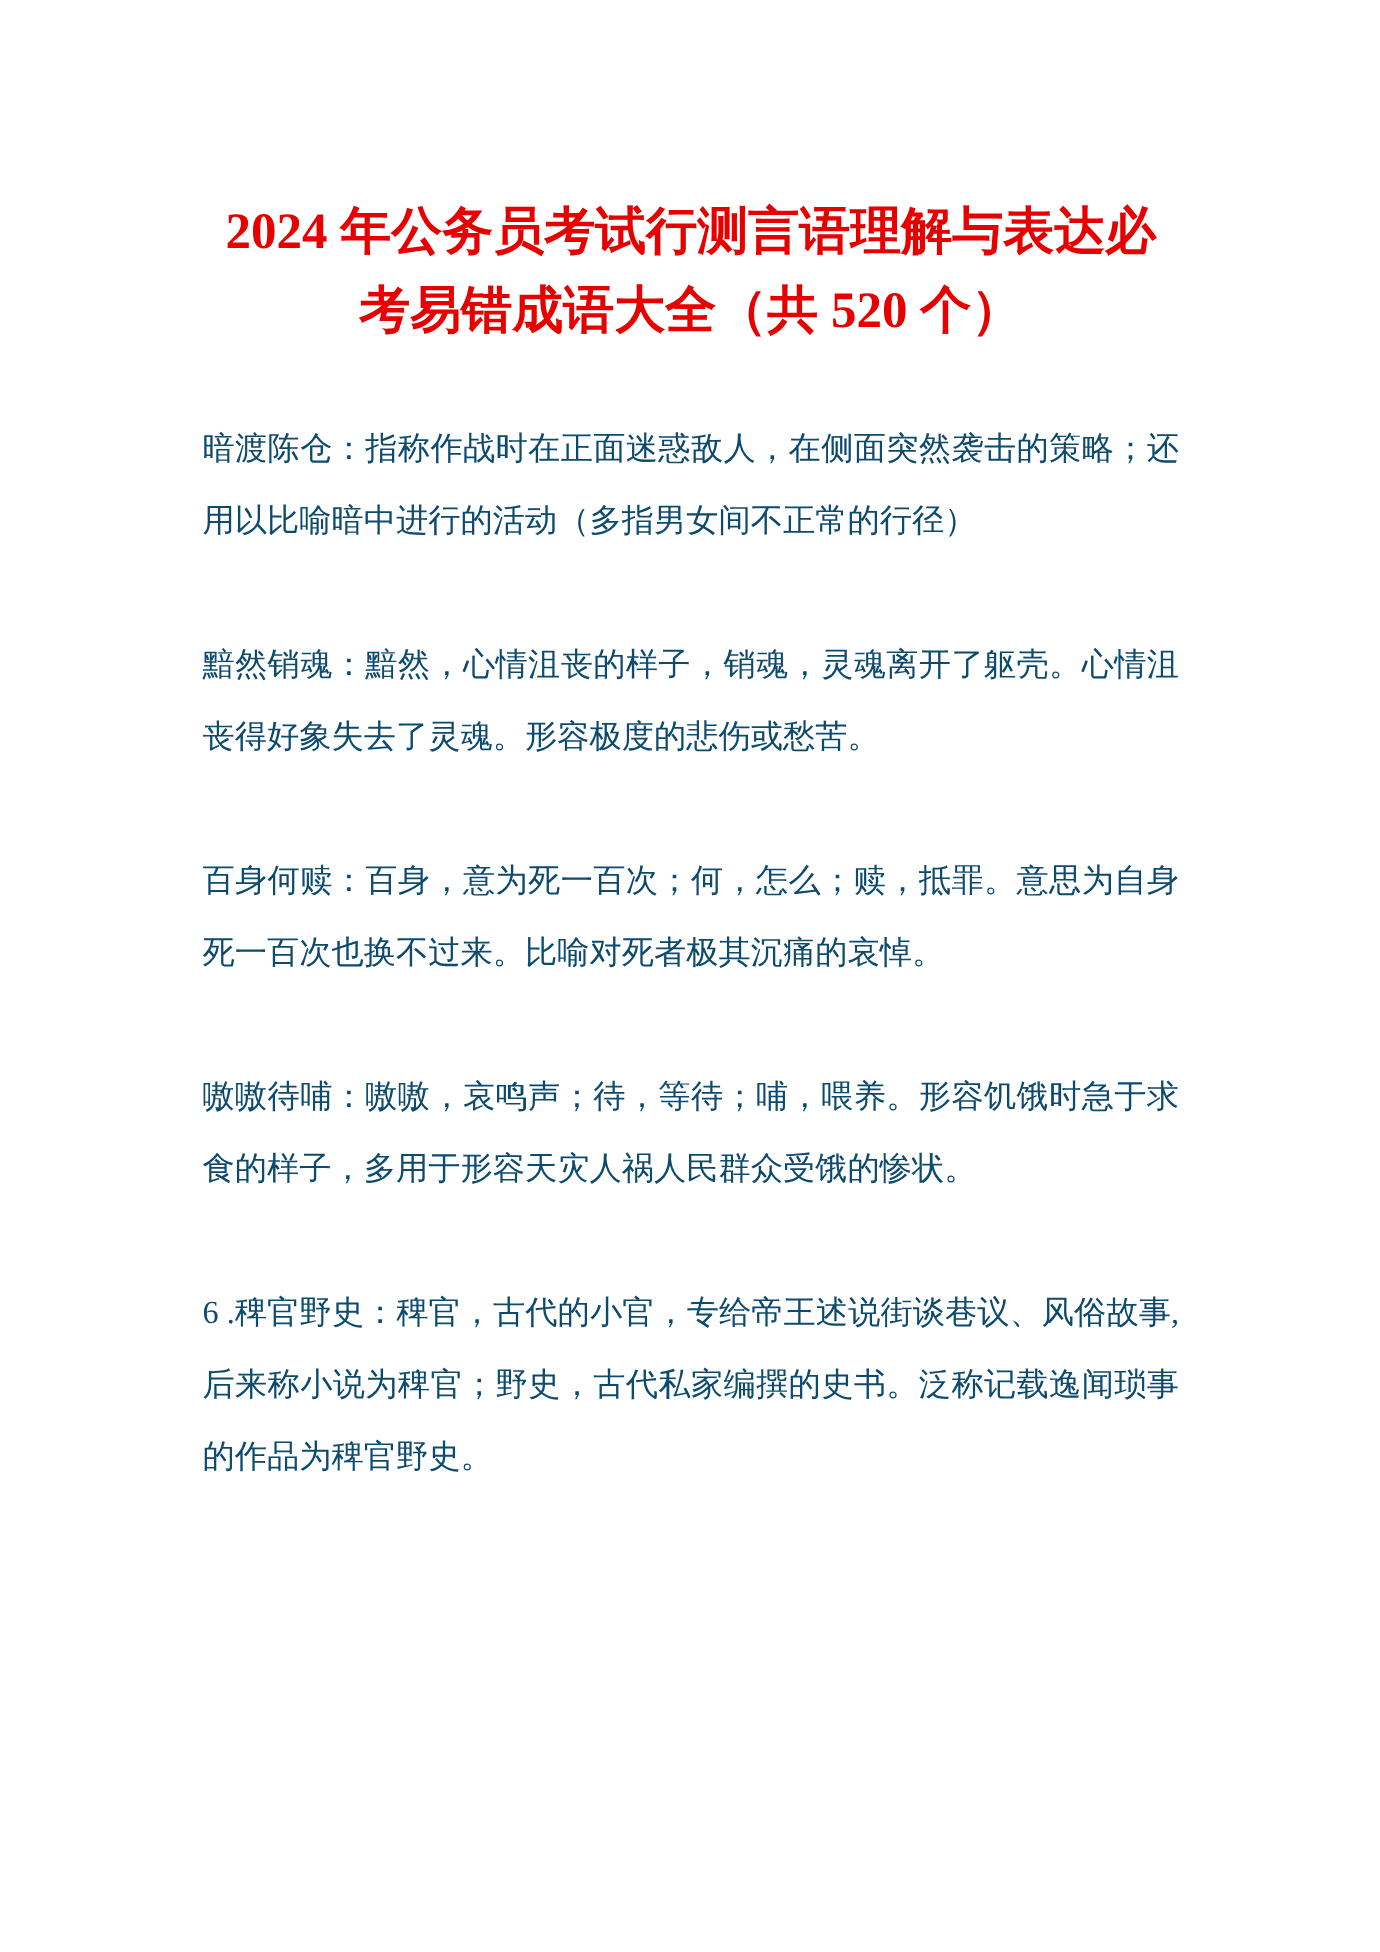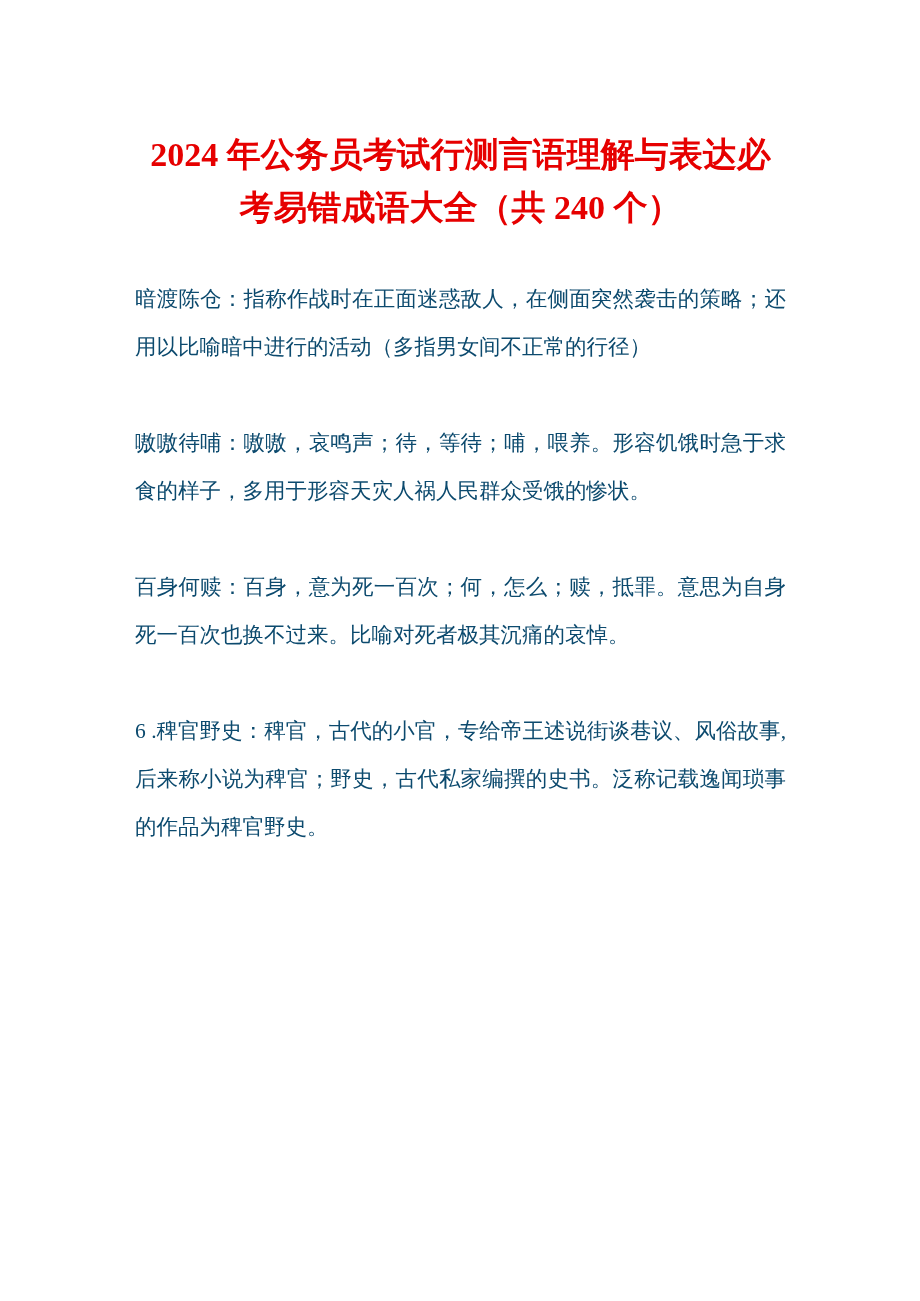--- a/index.html
+++ b/index.html
@@ -44,26 +44,27 @@
     margin-bottom: 0;
   }
 </style>
 </head>
 <body>
 
 <div class="page">
 
   <h1 class="title">
     <span class="title-line">2024 年公务员考试行测言语理解与表达必</span>
-    <span class="title-line">考易错成语大全（共 240 个）</span>
+    <span class="title-line">考易错成语大全（共 520 个）</span>
   </h1>
 
   <p class="para">暗渡陈仓：指称作战时在正面迷惑敌人，在侧面突然袭击的策略；还用以比喻暗中进行的活动（多指男女间不正常的行径）</p>
 
+  <p class="para">黯然销魂：黯然，心情沮丧的样子，销魂，灵魂离开了躯壳。心情沮丧得好象失去了灵魂。形容极度的悲伤或愁苦。</p>
+
+  <p class="para">百身何赎：百身，意为死一百次；何，怎么；赎，抵罪。意思为自身死一百次也换不过来。比喻对死者极其沉痛的哀悼。</p>
 
   <p class="para">嗷嗷待哺：嗷嗷，哀鸣声；待，等待；哺，喂养。形容饥饿时急于求食的样子，多用于形容天灾人祸人民群众受饿的惨状。</p>
-
-  <p class="para">百身何赎：百身，意为死一百次；何，怎么；赎，抵罪。意思为自身死一百次也换不过来。比喻对死者极其沉痛的哀悼。</p>
 
 
   <p class="para">6 .稗官野史：稗官，古代的小官，专给帝王述说街谈巷议、风俗故事,后来称小说为稗官；野史，古代私家编撰的史书。泛称记载逸闻琐事的作品为稗官野史。</p>
 
 </div>
 
 </body></html>

